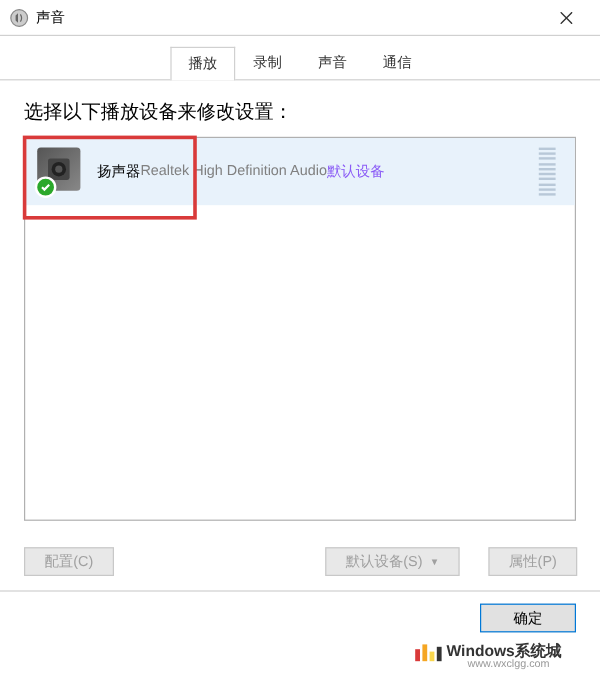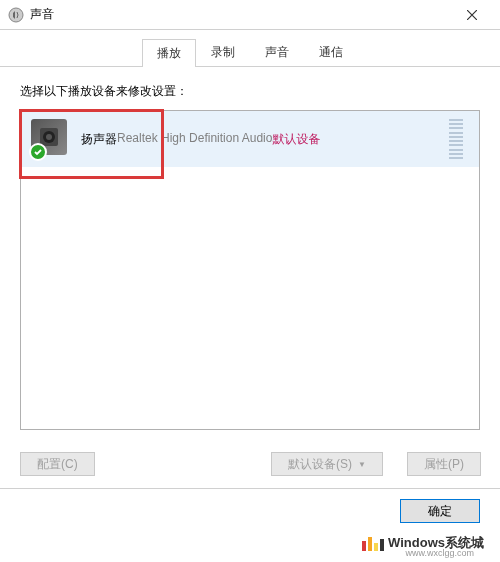--- a/index.html
+++ b/index.html
@@ -8,49 +8,49 @@
 .titlebar { height: 30px; display: flex; align-items: center; padding: 0 8px; border-bottom: 1px solid #d0d0d0; }
 .titlebar-icon { width: 16px; height: 16px; margin-right: 6px; }
 .titlebar-text { flex: 1; font-size: 12px; color: #000; }
 .close-btn { width: 40px; height: 28px; display: flex; align-items: center; justify-content: center; cursor: pointer; }
 
 .tabs { display: flex; padding: 4px 10px 0 10px; border-bottom: 1px solid #d0d0d0; margin-top: 4px; justify-content: center; }
 .tab { padding: 5px 14px; font-size: 12px; color: #333; border: 1px solid transparent; border-bottom: none; cursor: pointer; position: relative; }
 .tab.active { background: #fff; border-color: #d0d0d0; top: 1px; }
 
 .content { padding: 16px 20px 10px 20px; }
-.instruction { font-size: 12px; color: #000; margin-bottom: 10px; }
+.instruction { font-size: 16px; color: #000; margin-bottom: 10px; }
 
 .device-list { border: 1px solid #b0b0b0; height: 320px; background: #fff; position: relative; }
 
 .device-item { display: flex; align-items: center; padding: 8px 10px; background: #e8f2fb; position: relative; }
 .highlight-box { position: absolute; top: -2px; left: -2px; width: 145px; height: 70px; border: 3px solid #d93a3a; pointer-events: none; z-index: 10; }
 
 .device-icon-wrap { position: relative; width: 40px; height: 40px; margin-right: 10px; }
 .speaker-icon { width: 36px; height: 36px; background: linear-gradient(135deg,#555,#888); border-radius: 3px; display: flex; align-items: center; justify-content: center; }
 .check-badge { position: absolute; bottom: -2px; left: -2px; width: 18px; height: 18px; border-radius: 50%; background: #2ba82b; display: flex; align-items: center; justify-content: center; border: 2px solid #fff; }
 
 .device-text { display: flex; flex: 1; }
 .device-name { font-size: 12px; color: #000; }
 .device-desc { font-size: 12px; color: #808080; }
-.device-status { font-size: 12px; color: #be185d; }
+.device-status { font-size: 12px; color: #8b5cf6; }
 
 .level-meter { width: 14px; height: 40px; display: flex; flex-direction: column; justify-content: space-between; margin-left: auto; margin-right: 6px; }
 .level-bar { height: 2px; background: #b8c8d8; }
 
 .bottom-buttons { display: flex; padding: 12px 19px 6px 20px; gap: 24px; }
 .btn { height: 24px; padding: 0 16px; font-size: 12px; background: #e1e1e1; border: 1px solid #adadad; color: #888; cursor: pointer; display: flex; align-items: center; justify-content: center; }
 .btn.disabled { color: #a0a0a0; background: #e8e8e8; border-color: #c8c8c8; cursor: default; }
 .spacer { flex: 1; }
 .dropdown-arrow { margin-left: 6px; font-size: 8px; }
 
 .dialog-buttons { display: flex; justify-content: flex-end; padding: 10px 20px; border-top: 1px solid #d0d0d0; margin-top: 6px; gap: 8px; align-items: flex-start; }
 .btn-ok { width: 80px; height: 24px; background: #e1e1e1; border: 1px solid #0078d7; font-size: 12px; cursor: pointer; }
 
-.watermark { position: absolute; bottom: 8px; right: 12px; display: flex; align-items: center; gap: 4px; font-size: 13px; font-weight: bold; color: #333; z-index: 50; background: rgba(255,255,255,0.8); padding: 2px 4px; }
+.watermark { position: absolute; bottom: 8px; right: 28px; display: flex; align-items: center; gap: 4px; font-size: 13px; font-weight: bold; color: #333; z-index: 50; background: rgba(255,255,255,0.8); padding: 2px 4px; }
 .wm-bars { display: flex; align-items: flex-end; gap: 2px; height: 16px; }
 .wm-bar { width: 4px; }
 .wm-url { position: absolute; bottom: -4px; right: 14px; font-size: 9px; color: #999; font-weight: normal; }
 </style>
 </head>
 <body>
 
 <div class="titlebar">
   <span class="titlebar-icon">
     <svg width="16" height="16" viewBox="0 0 16 16">

